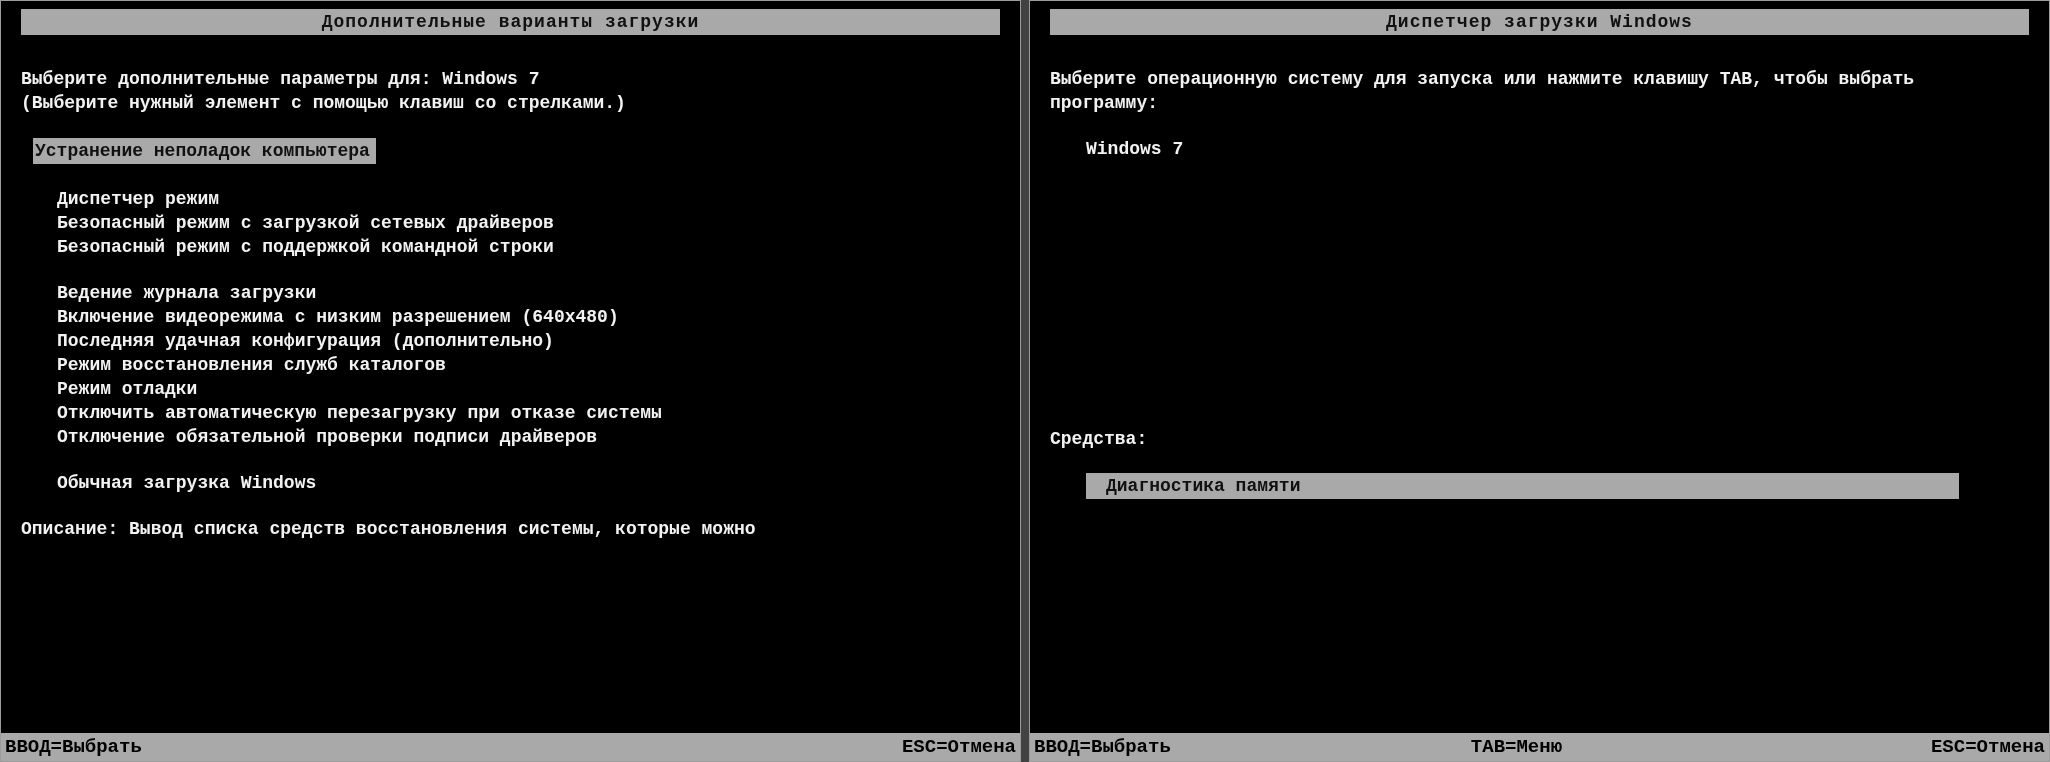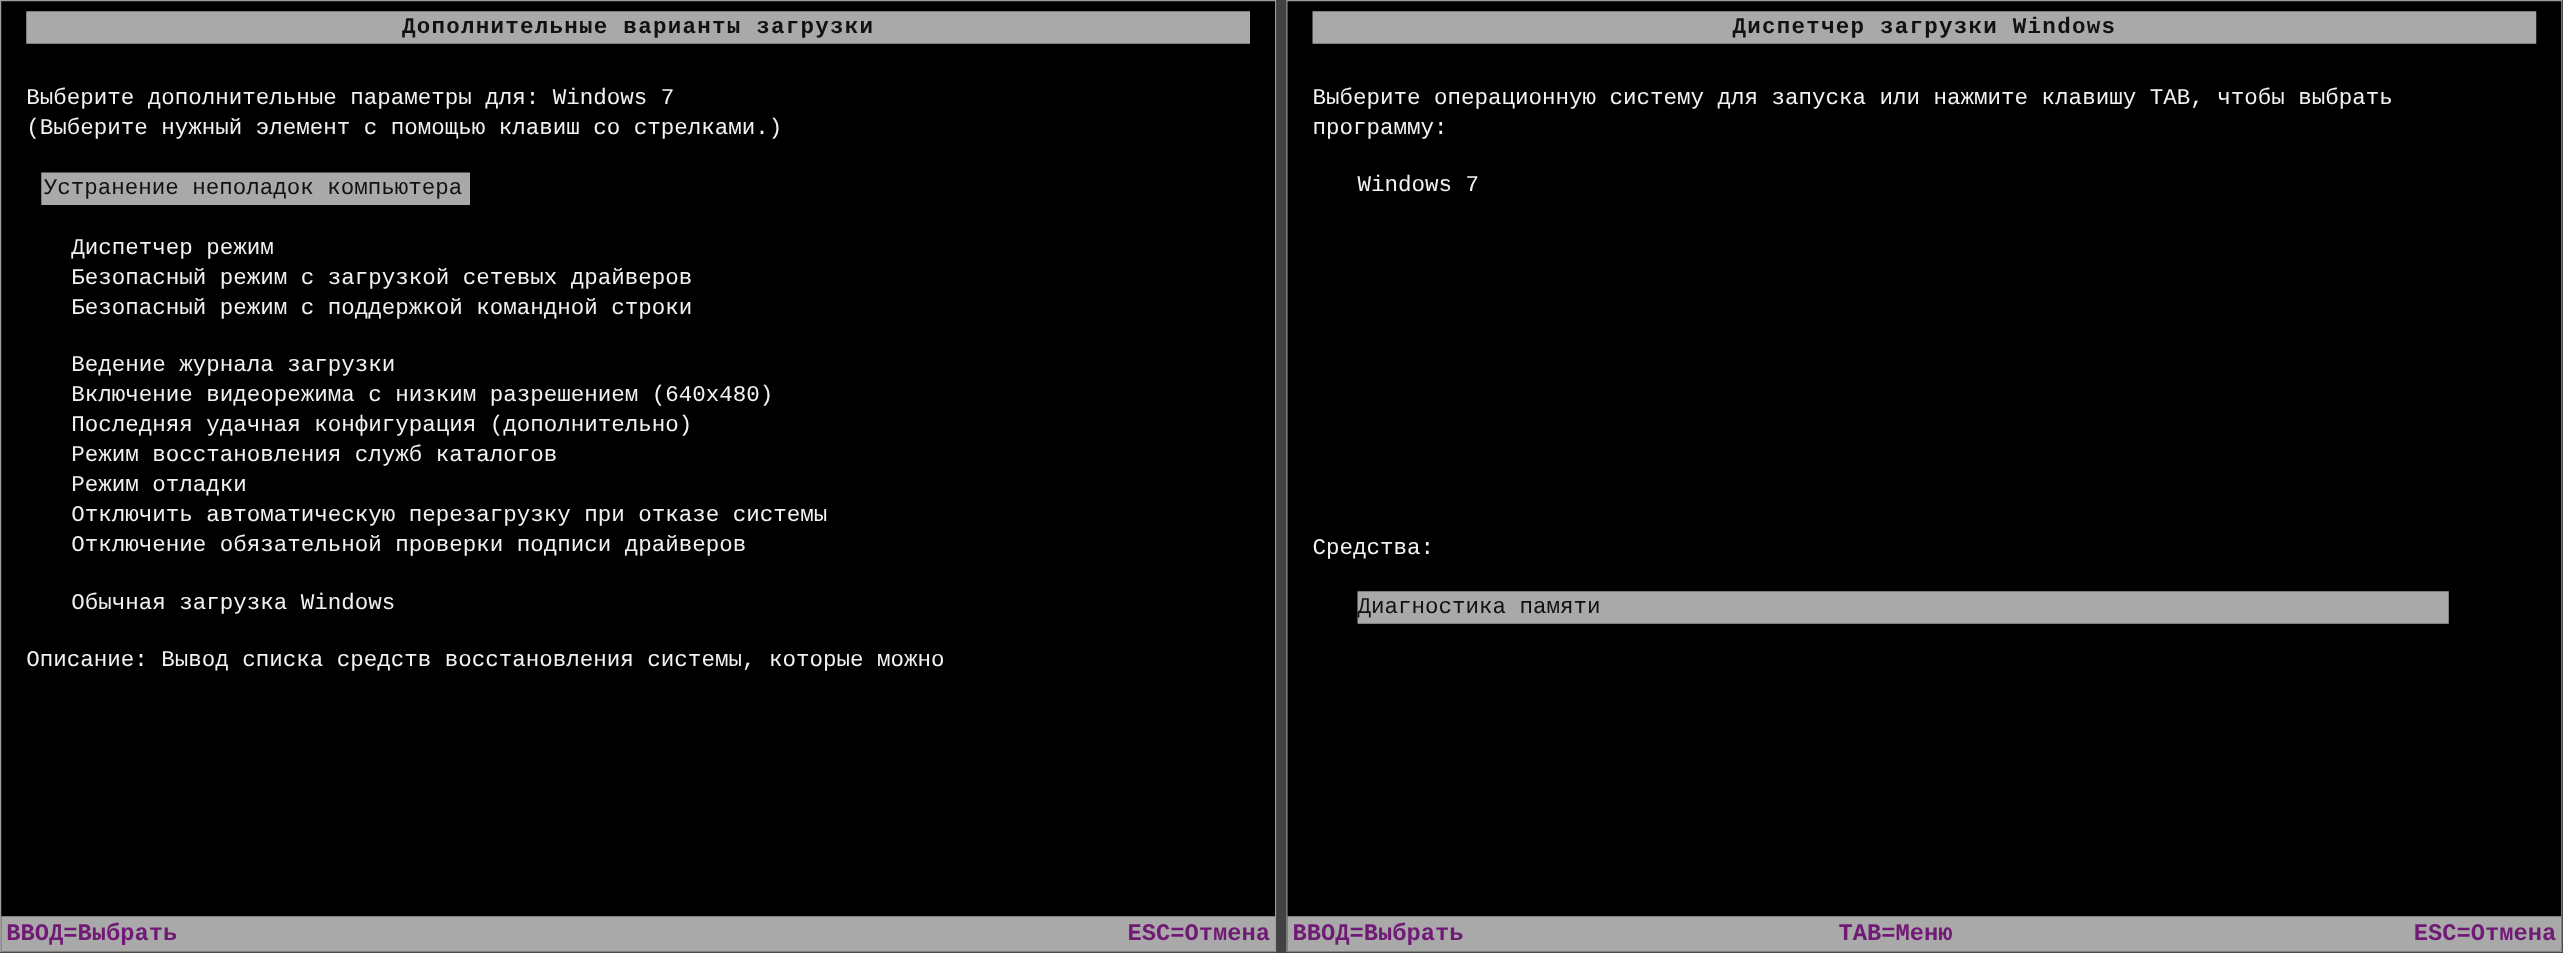--- a/index.html
+++ b/index.html
@@ -37,39 +37,40 @@
     font-weight:bold;
     letter-spacing:1px;
     margin:8px 20px 0 20px;
     padding:2px 0;
   }
   .body{
     flex:1 1 auto;
     padding:10px 20px 0 20px;
     white-space:normal;
     overflow:hidden;
+    font-weight:bold;
   }
   .line{padding:1px 0;}
   .blank{height:22px;}
   .indent1{padding-left:36px;}
   .sel{
     display:inline-block;
     background:var(--bar);
     color:#111;
     padding:2px 6px 2px 2px;
   }
   .sel-block{
     display:block;
     background:var(--bar);
     color:#111;
-    padding:2px 0;
+    padding:2px 20px;
   }
   .footer{
     background:var(--bar);
-    color:#701a75;
+    color:#000000;
     font-weight:bold;
     display:flex;
     gap:40px;
     padding:3px 4px;
     margin:0;
     font-size:19px;
   }
   .footer .seg{white-space:nowrap;}
   .footer-left .seg:nth-child(1){flex:0 0 auto;}
   .footer-left .seg:nth-child(2){margin-left:auto;}

